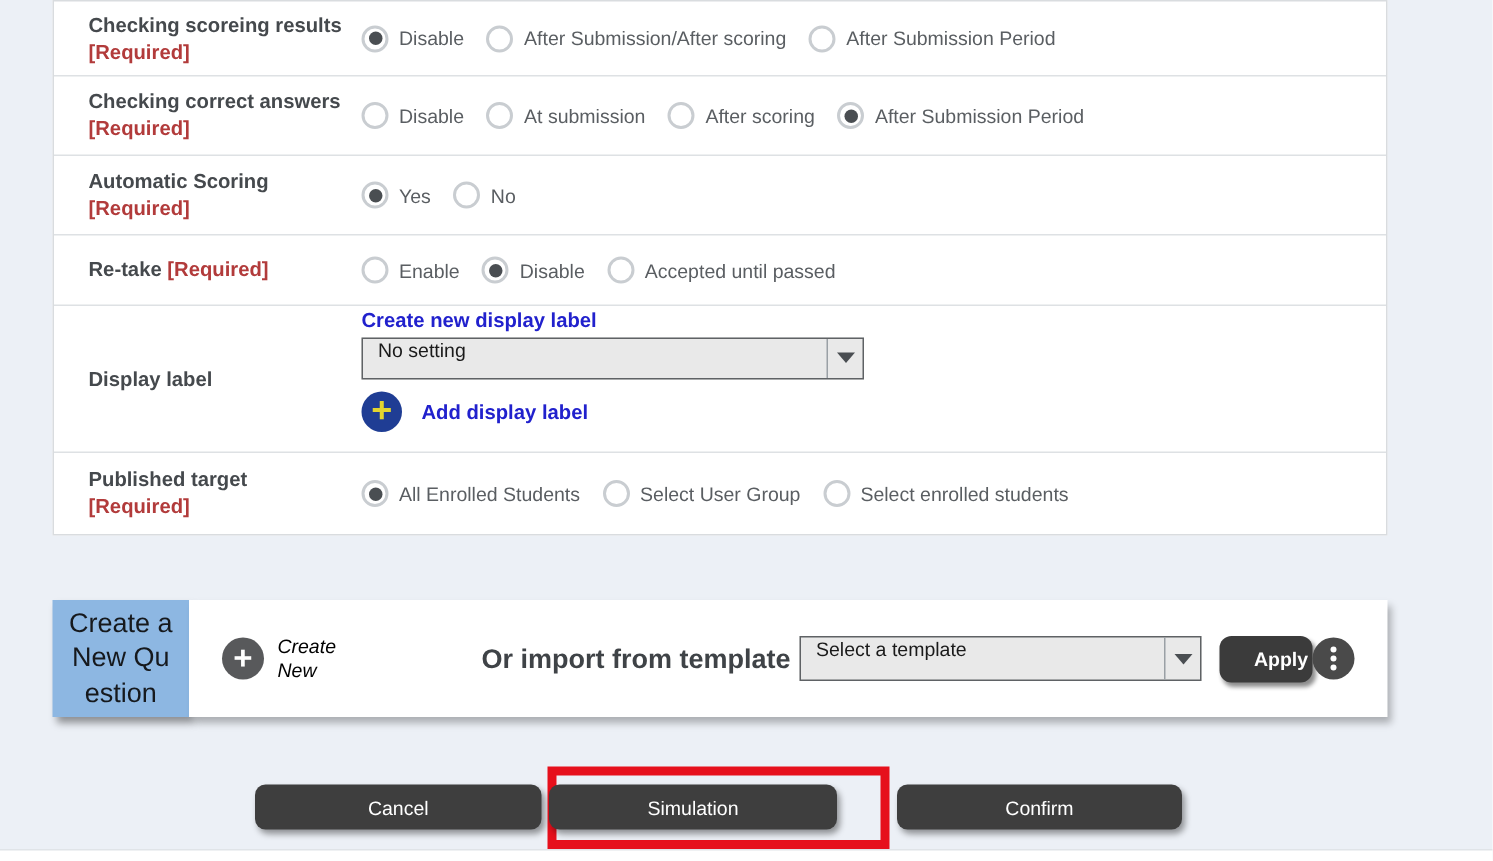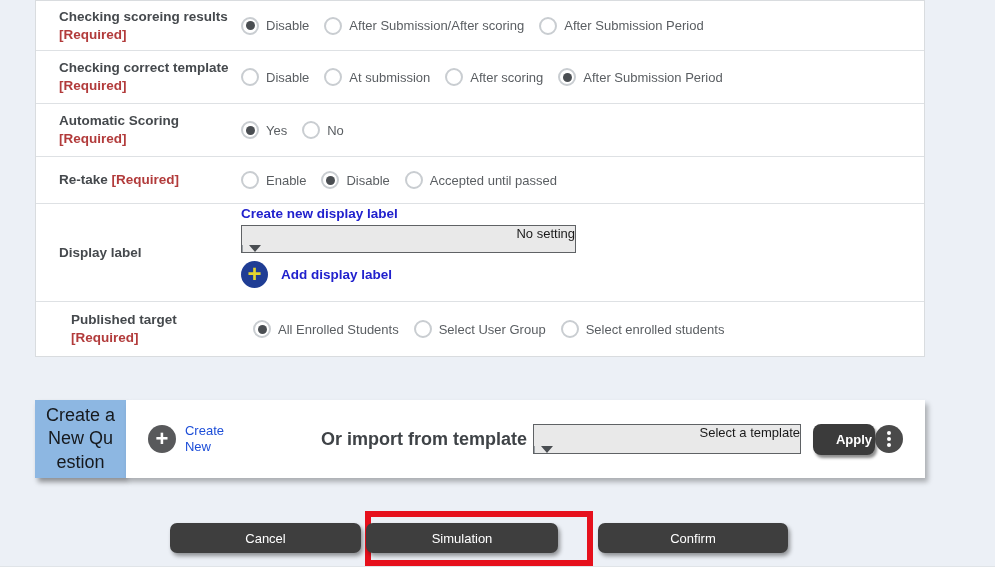--- a/index.html
+++ b/index.html
@@ -14,21 +14,21 @@
   
   .form-panel {
     position:absolute; left:35px; top:0; width:890px;
     background:#ffffff;
     border:1px solid #d9dcdf;
   }
   .frow {
     display:flex; align-items:center;
     border-bottom:1px solid #dee1e4;
   }
-  .frow:last-child { border-bottom:none;margin-left:12px; }
+  .frow:last-child { border-bottom:none; }
   .h50 { height:50px; } .h53 { height:53px; } .h47 { height:47px; }
   .h98 { height:98px; } .h54 { height:54px; }
 
   .label-cell {
     width:205px; padding:0 8px 0 23px;
     font-weight:bold; font-size:13.5px; color:#45494d; line-height:1.3;
   }
   .req { color:#b23b3b; }
 
   .content-cell { flex:1; display:flex; align-items:flex-start; gap:15px; }
@@ -43,21 +43,21 @@
 
   
   .dl-content {
     flex:1; display:flex; flex-direction:column; align-items:flex-start;
     padding:8px 0 20px 0;
   }
   .link { color:#2121cd; font-weight:bold; font-size:13.5px; text-decoration:none; cursor:pointer; }
   .select {
     width:335px; height:28px; margin-top:4px;
     background:#e9e9e9; border:1px solid #5f6265;
-    display:flex; align-items:flex-end; cursor:pointer;flex-direction:column;
+    display:flex; align-items:flex-start; cursor:pointer;
   }
   .select .sel-txt { flex:1; padding-left:10px; font-size:13px; color:#1a1a1a; white-space:nowrap; }
   .select .arrow-box {
     width:24px; align-self:stretch; border-left:1px solid #9aa0a5;
     display:flex; align-items:center; justify-content:center;
   }
   .tri-down {
     width:0; height:0;
     border-left:6px solid transparent; border-right:6px solid transparent;
     border-top:7px solid #4a4e52;
@@ -80,21 +80,21 @@
   .qcontent {
     flex:1; background:#ffffff; display:flex; align-items:center;
     padding-left:22px; box-shadow:3px 4px 5px rgba(0,0,0,0.28);
   }
   .create-new { display:flex; align-items:center; gap:9px; cursor:pointer; }
   .gray-circle {
     width:28px; height:28px; border-radius:50%; background:#58595b;
     color:#fff; font-size:22px; font-weight:bold; line-height:0;
     display:flex; align-items:center; justify-content:center; flex:none;
   }
-  .cn-label { font-size:13px; color:#1d4ed8; width:52px; line-height:1.25; }
+  .cn-label { font-size:13px; color:#000000; width:52px; line-height:1.25;font-style:italic; }
   .import-label { margin-left:84px; font-weight:bold; font-size:18px; color:#3f4347; white-space:nowrap; }
   .select.template { width:268px; height:30px; margin-top:0; margin-left:6px; }
   .apply-btn {
     margin-left:12px; width:62px; height:31px;
     background:#3b3b3b; color:#fff; font-weight:bold; font-size:13px;
     border:none; border-radius:8px; box-shadow:2px 3px 3px rgba(0,0,0,0.45);
     font-family:"Liberation Sans", sans-serif; cursor:pointer;padding-left:20px;
   }
   .kebab {
     margin-left:auto; margin-right:22px;
@@ -151,21 +151,21 @@
         <span class="rb">
             <span class="dot"></span>
           </span>
         <span>After Submission Period</span>
       </label>
     </div>
   </div>
 
   <div class="frow h53">
     <div class="label-cell">
-      <span>Checking correct template</span>
+      <span>Checking correct answers</span>
       <span class="req">[Required]</span>
     </div>
     <div class="content-cell">
       <label class="radio-opt">
         <span class="rb">
             <span class="dot"></span>
           </span>
         <span>Disable</span>
       </label>
       <label class="radio-opt">

